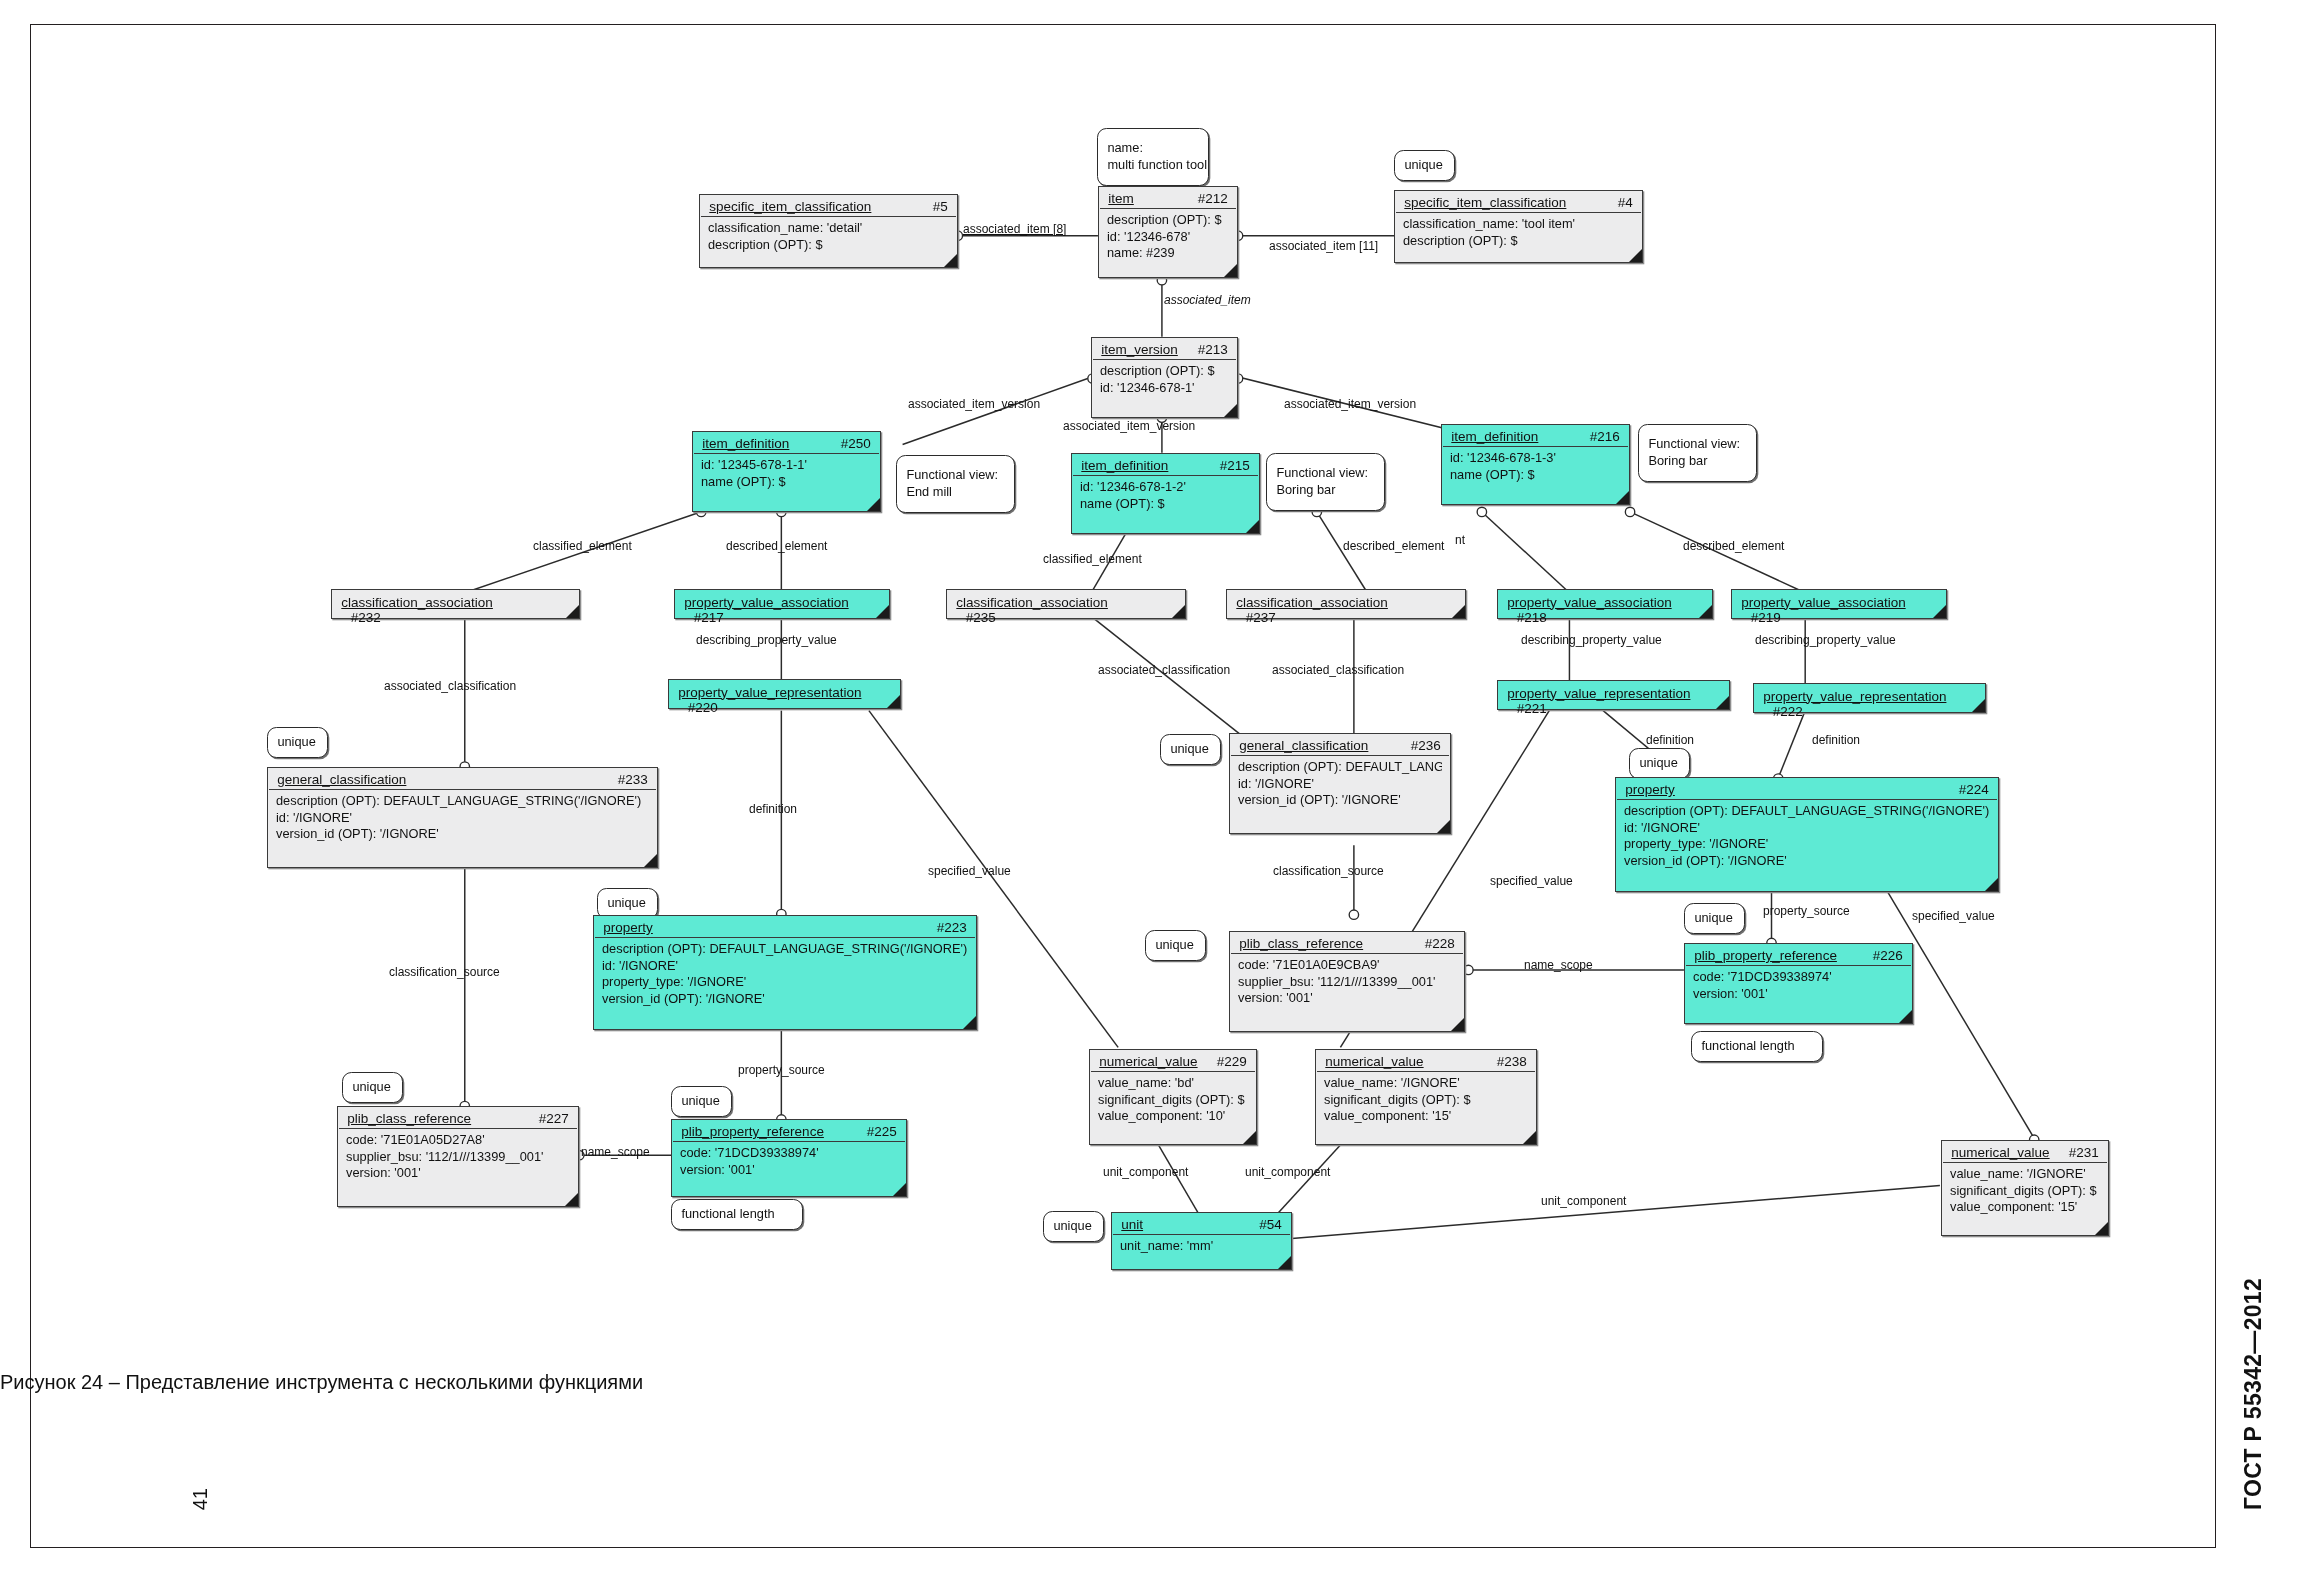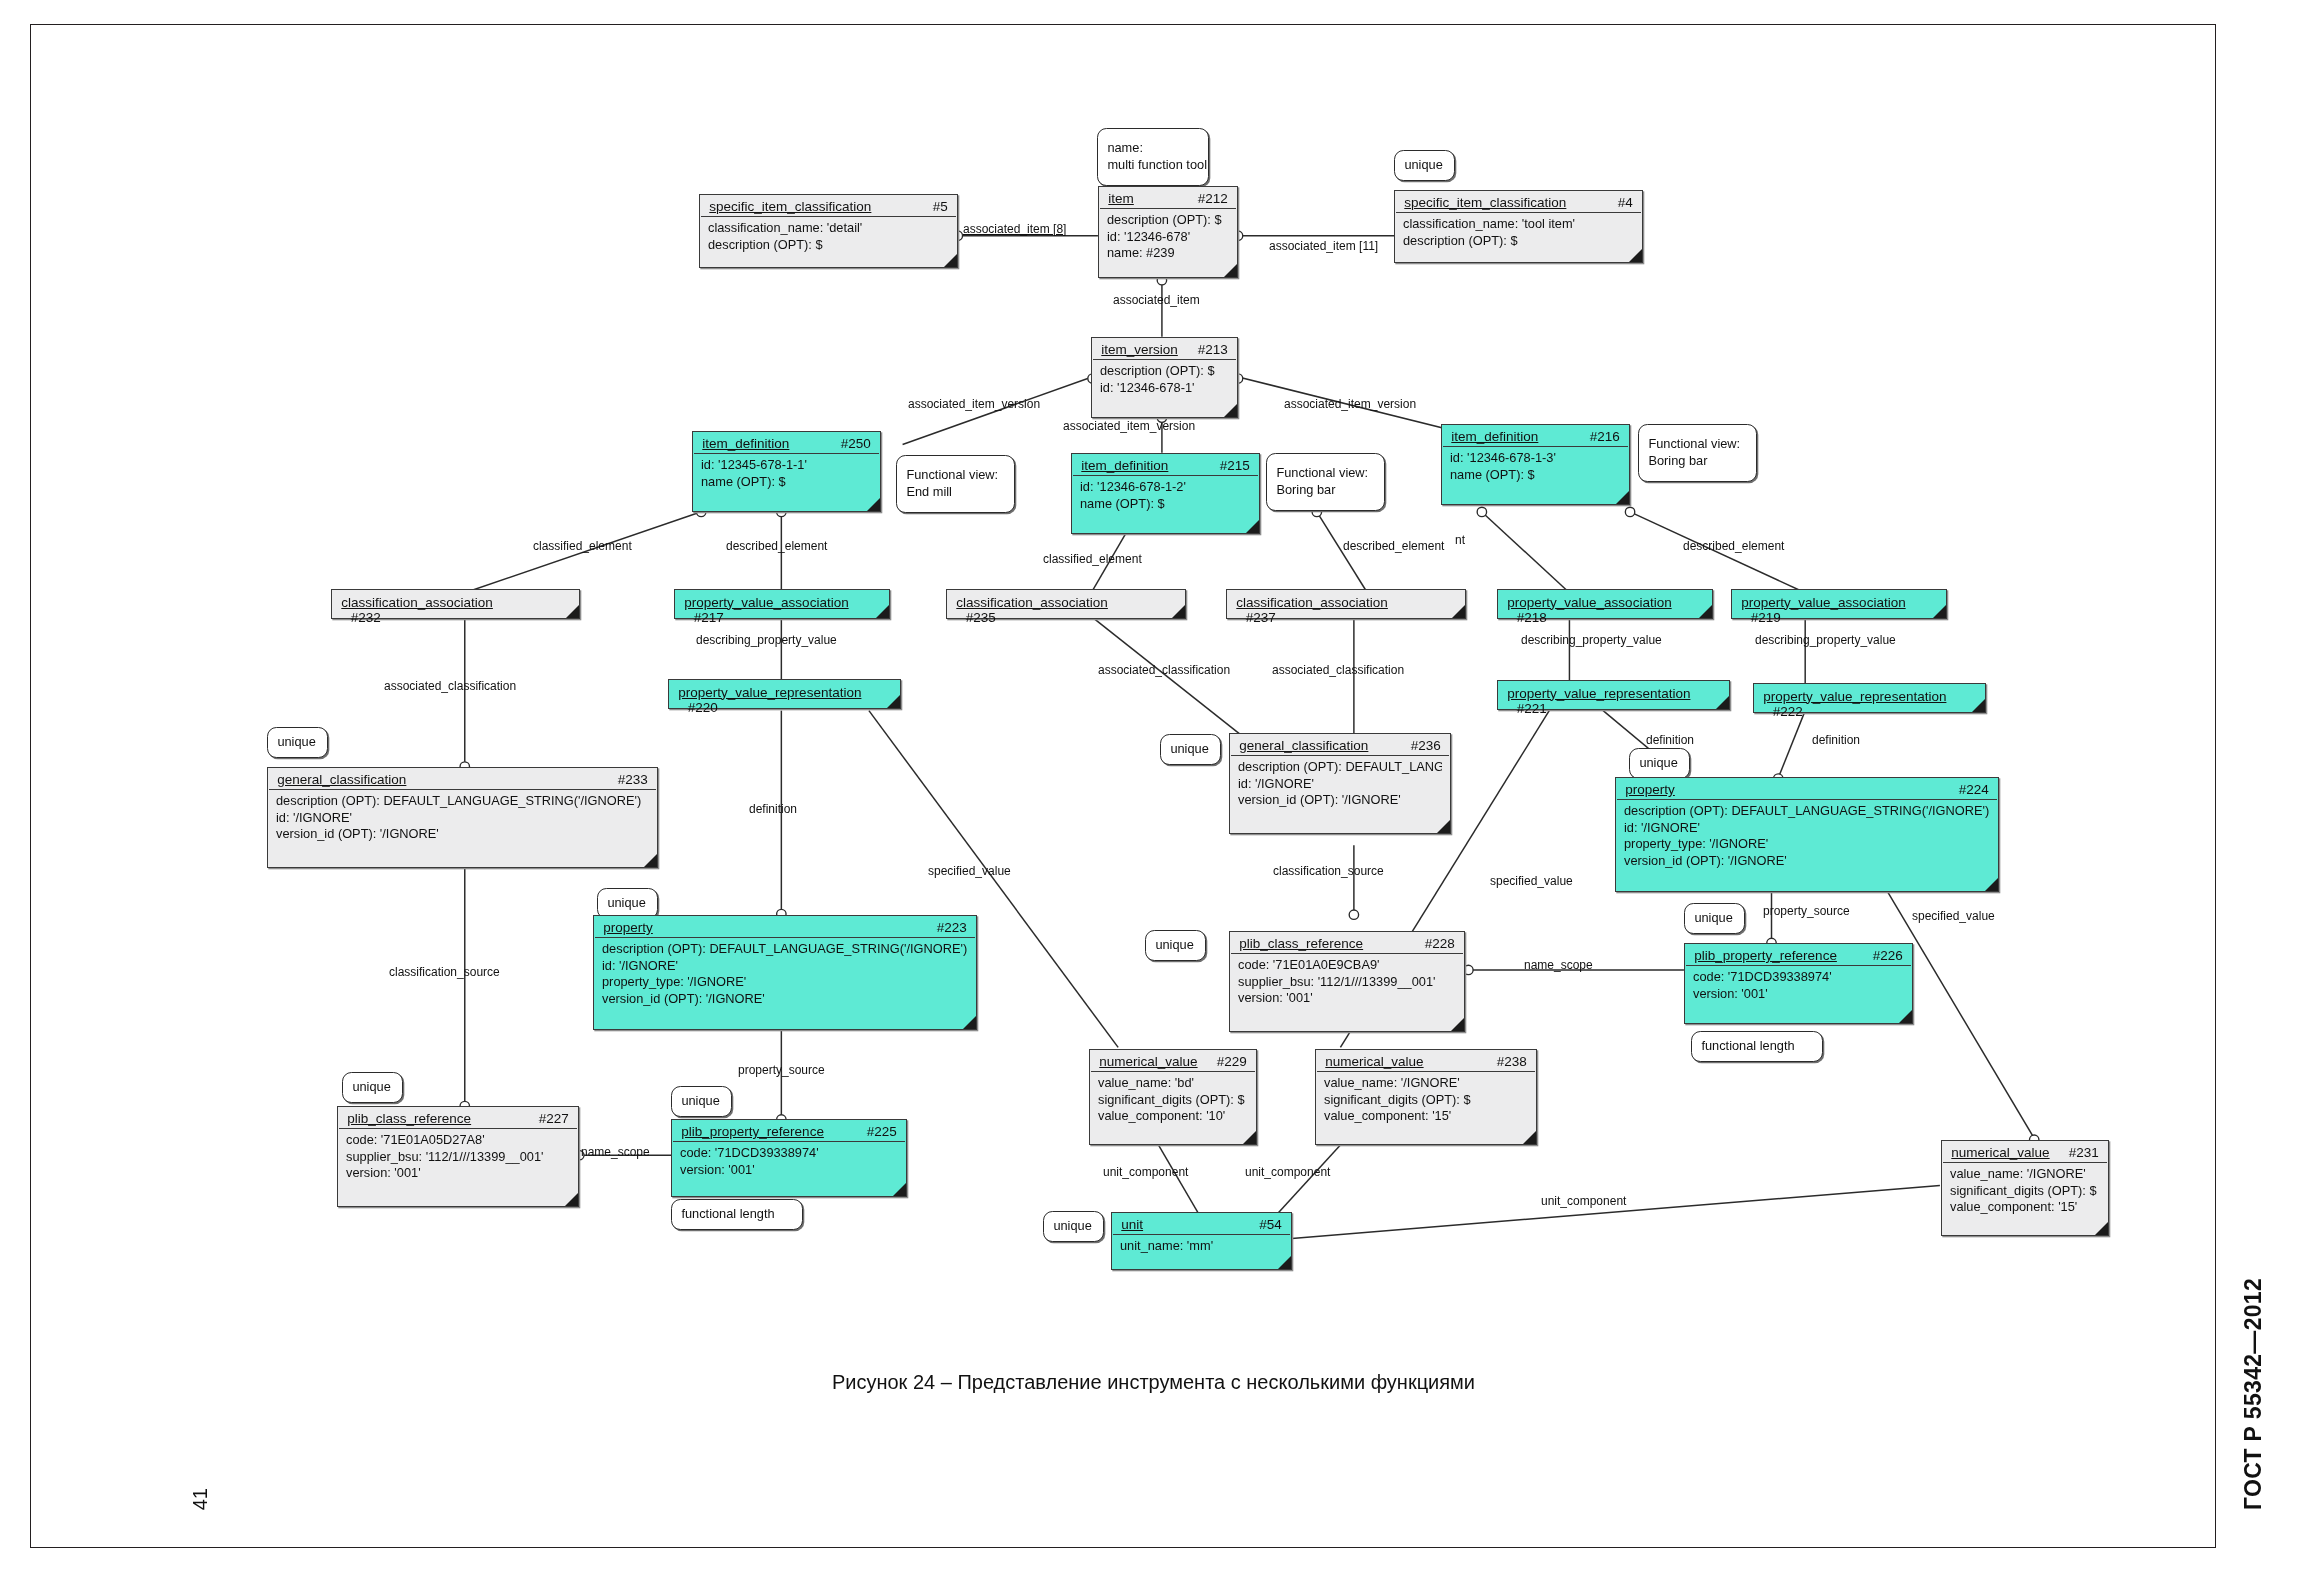--- a/index.html
+++ b/index.html
@@ -28,21 +28,21 @@
   
   .note{position:absolute;box-sizing:border-box;border:1.3px solid #2b2b2b;border-radius:9.4px;
         background:#fff;box-shadow:1.3px 1.3px 0 #6f6f6f;display:flex;flex-direction:column;
         justify-content:center;padding:4px 9.4px;}
   .note div{font-size:12.8px;color:#111;line-height:1.3;white-space:nowrap;}
 
   
   .elab{position:absolute;font-size:12px;color:#111;white-space:nowrap;background:transparent;}
 
   
-  #caption{position:absolute;left:0;top:1371px;width:2307px;text-align:center;
+  #caption{position:absolute;left:0;top:1371px;width:2307px;
            font-size:20px;color:#111;}
   #gost{position:absolute;right:40px;bottom:81px;font-size:23px;font-weight:bold;color:#111;
         writing-mode:vertical-rl;transform:rotate(180deg);letter-spacing:0.3px;}
   #pageno{position:absolute;left:189px;bottom:81px;font-size:20px;color:#111;
           writing-mode:vertical-rl;transform:rotate(180deg);}
 </style>
 </head>
 <body>
 
 <div id="page">
@@ -531,21 +531,21 @@
         <span class="id">#54</span>
       </div>
       <div class="body">
         <div>unit_name: 'mm'</div>
       </div>
       <span class="corner"></span>
     </div>
 
     <div class="elab" style="left:963px;top:222px;text-decoration:underline;">associated_item [8]</div>
     <div class="elab" style="left:1250px;top:239px;margin-left:19px;">associated_item [11]</div>
-    <div class="elab" style="left:1113px;top:293px;">associated_item</div>
+    <div class="elab" style="left:1164px;top:293px;font-style:italic;">associated_item</div>
     <div class="elab" style="left:908px;top:397px;">associated_item_version</div>
     <div class="elab" style="left:1063px;top:419px;">associated_item_version</div>
     <div class="elab" style="left:1284px;top:397px;">associated_item_version</div>
     <div class="elab" style="left:533px;top:539px;">classified_element</div>
     <div class="elab" style="left:726px;top:539px;">described_element</div>
     <div class="elab" style="left:1043px;top:552px;">classified_element</div>
     <div class="elab" style="left:1343px;top:539px;">described_element</div>
     <div class="elab" style="left:1455px;top:533px;">nt</div>
     <div class="elab" style="left:1683px;top:539px;">described_element</div>
     <div class="elab" style="left:384px;top:679px;">associated_classification</div>

